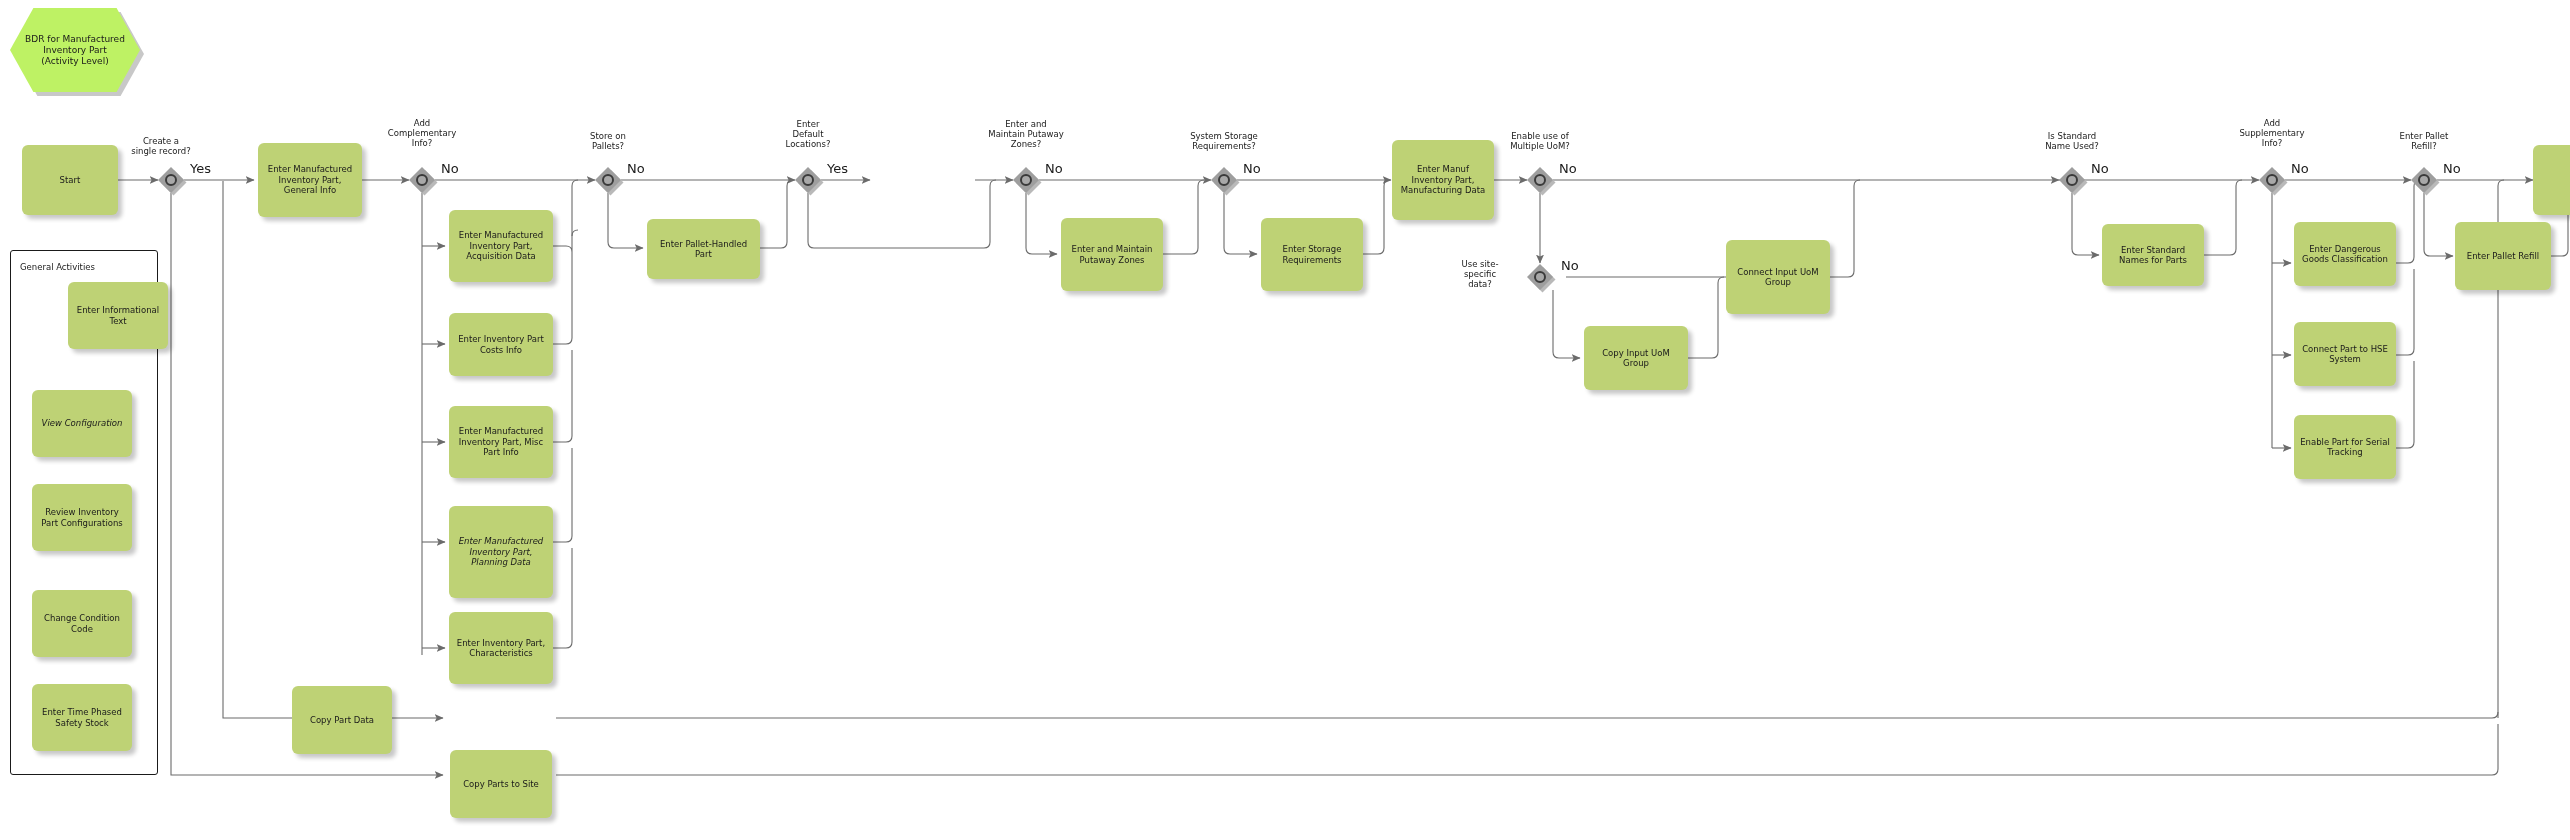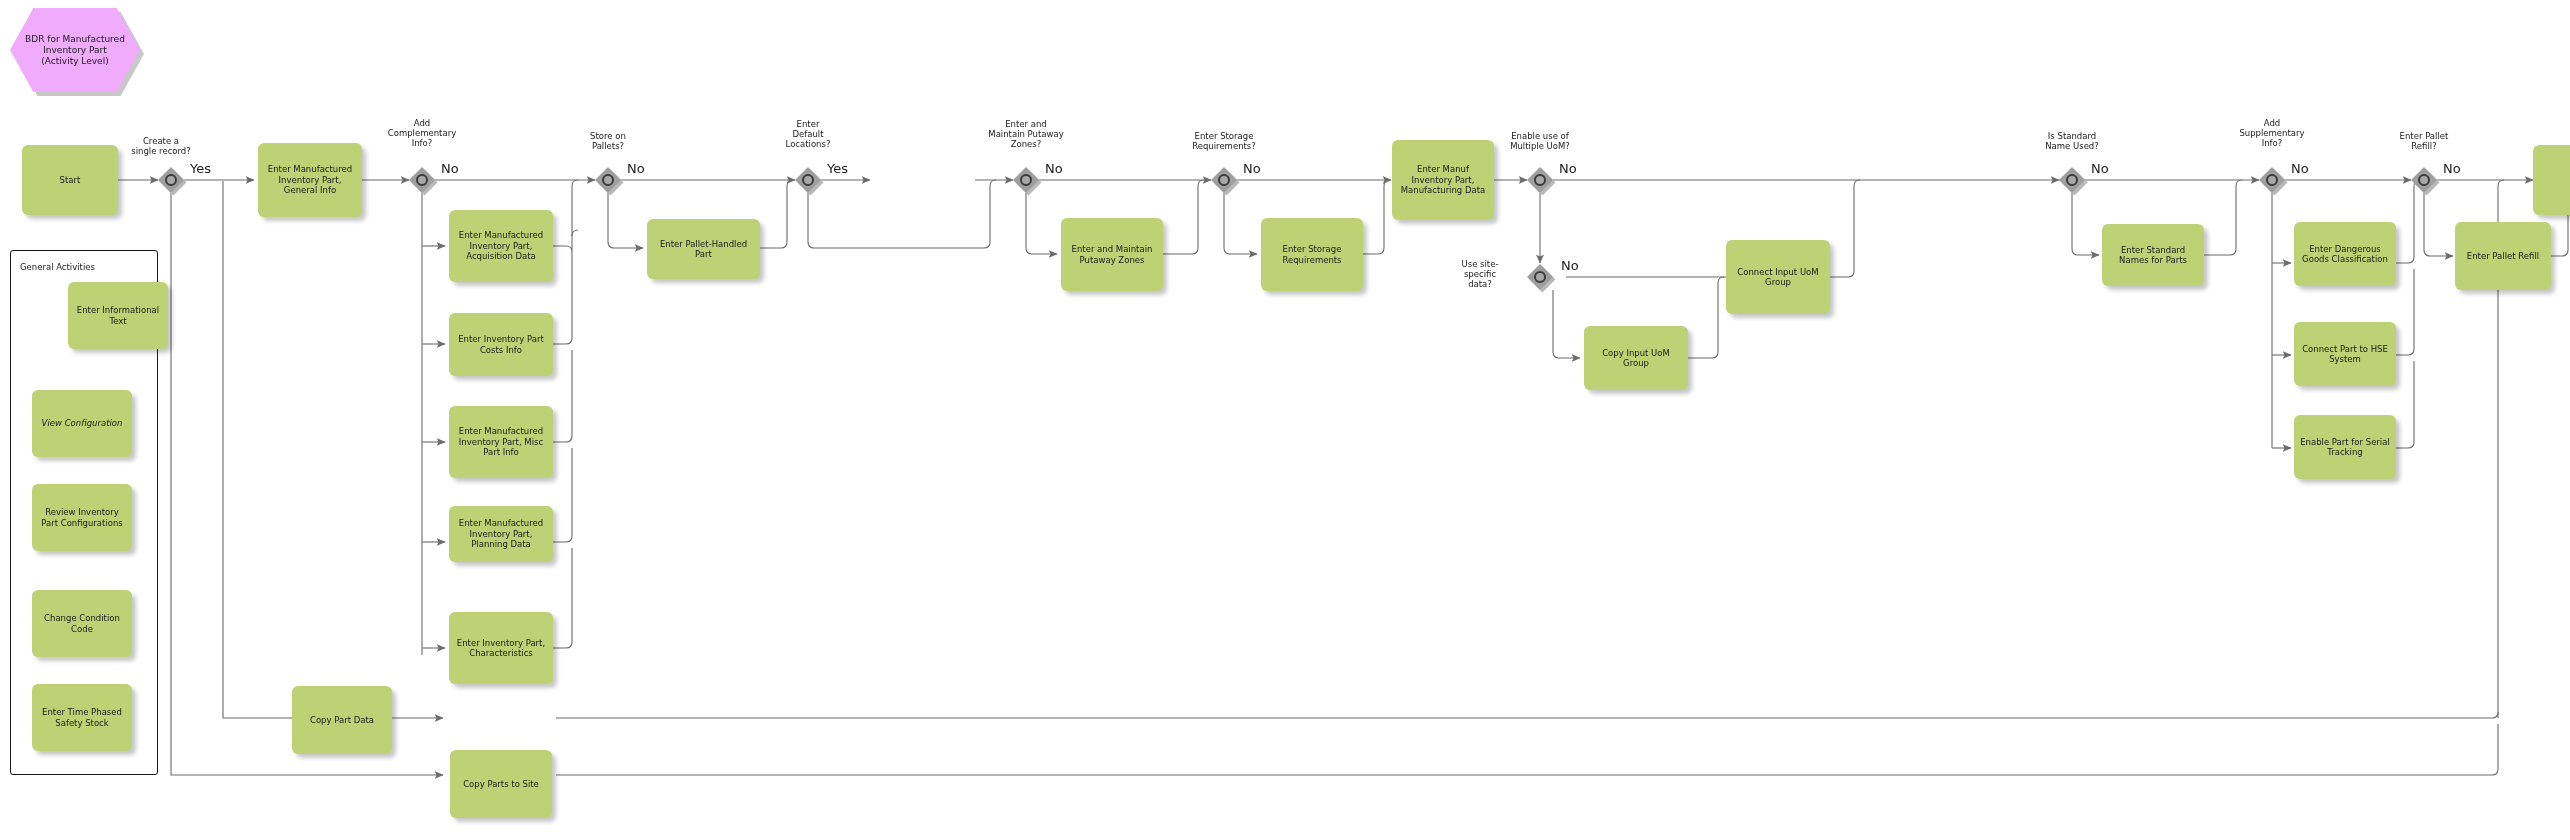--- a/index.html
+++ b/index.html
@@ -34,21 +34,21 @@
     height: 84px;
     background: #c8c8c8;
     clip-path: polygon(18% 0%, 82% 0%, 100% 50%, 82% 100%, 18% 100%, 0% 50%);
   }
   .hex {
     position: absolute;
     left: 0;
     top: 0;
     width: 130px;
     height: 84px;
-    background: #f0abfc;
+    background: #bef264;
     clip-path: polygon(18% 0%, 82% 0%, 100% 50%, 82% 100%, 18% 100%, 0% 50%);
     display: flex;
     align-items: center;
     justify-content: center;
     text-align: center;
     font-size: 9px;
     line-height: 11px;
     color: #1a1a1a;
     padding: 0 14px;
     box-sizing: border-box;
@@ -295,21 +295,21 @@
   <div class="glabel" style="left:966px; top:119px; width:120px;">Enter and
 Maintain Putaway
 Zones?</div>
   <div class="elabel" style="left:1045px; top:164px;">No</div>
 
   <div class="gw" style="left:1211px; top:167px;">
     <div class="dia-sh"></div>
     <div class="dia"></div>
     <div class="ring"></div>
   </div>
-  <div class="glabel" style="left:1166px; top:131px; width:116px;">Enter Storage
+  <div class="glabel" style="left:1166px; top:131px; width:116px;">System Storage
 Requirements?</div>
   <div class="elabel" style="left:1243px; top:164px;">No</div>
 
   <div class="gw" style="left:1527px; top:167px;">
     <div class="dia-sh"></div>
     <div class="dia"></div>
     <div class="ring"></div>
   </div>
   <div class="glabel" style="left:1487px; top:131px; width:106px;">Enable use of
 Multiple UoM?</div>
@@ -364,21 +364,21 @@
   <div class="task" style="left:32px; top:390px; width:100px; height:67px;font-style:italic;">View Configuration</div>
   <div class="task" style="left:32px; top:484px; width:100px; height:67px;">Review Inventory Part Configurations</div>
   <div class="task" style="left:32px; top:590px; width:100px; height:67px;">Change Condition Code</div>
   <div class="task" style="left:32px; top:684px; width:100px; height:67px;">Enter Time Phased Safety Stock</div>
 
   <div class="task" style="left:258px; top:143px; width:104px; height:74px;">Enter Manufactured Inventory Part, General Info</div>
 
   <div class="task" style="left:449px; top:210px; width:104px; height:72px;">Enter Manufactured Inventory Part, Acquisition Data</div>
   <div class="task" style="left:449px; top:313px; width:104px; height:63px;">Enter Inventory Part Costs Info</div>
   <div class="task" style="left:449px; top:406px; width:104px; height:72px;">Enter Manufactured Inventory Part, Misc Part Info</div>
-  <div class="task" style="left:449px; top:506px; width:104px; height:56px;">Enter Manufactured Inventory Part, Planning Data</div>
+  <div class="task" style="left:449px; top:506px; width:104px; height:92px;font-style:italic;">Enter Manufactured Inventory Part, Planning Data</div>
   <div class="task" style="left:449px; top:612px; width:104px; height:72px;">Enter Inventory Part, Characteristics</div>
 
   <div class="task" style="left:647px; top:219px; width:113px; height:60px;">Enter Pallet-Handled Part</div>
 
 
   <div class="task" style="left:1061px; top:218px; width:102px; height:73px;">Enter and Maintain Putaway Zones</div>
 
   <div class="task" style="left:1261px; top:218px; width:102px; height:73px;">Enter Storage Requirements</div>
 
   <div class="task" style="left:1392px; top:140px; width:102px; height:80px;">Enter Manuf Inventory Part, Manufacturing Data</div>

